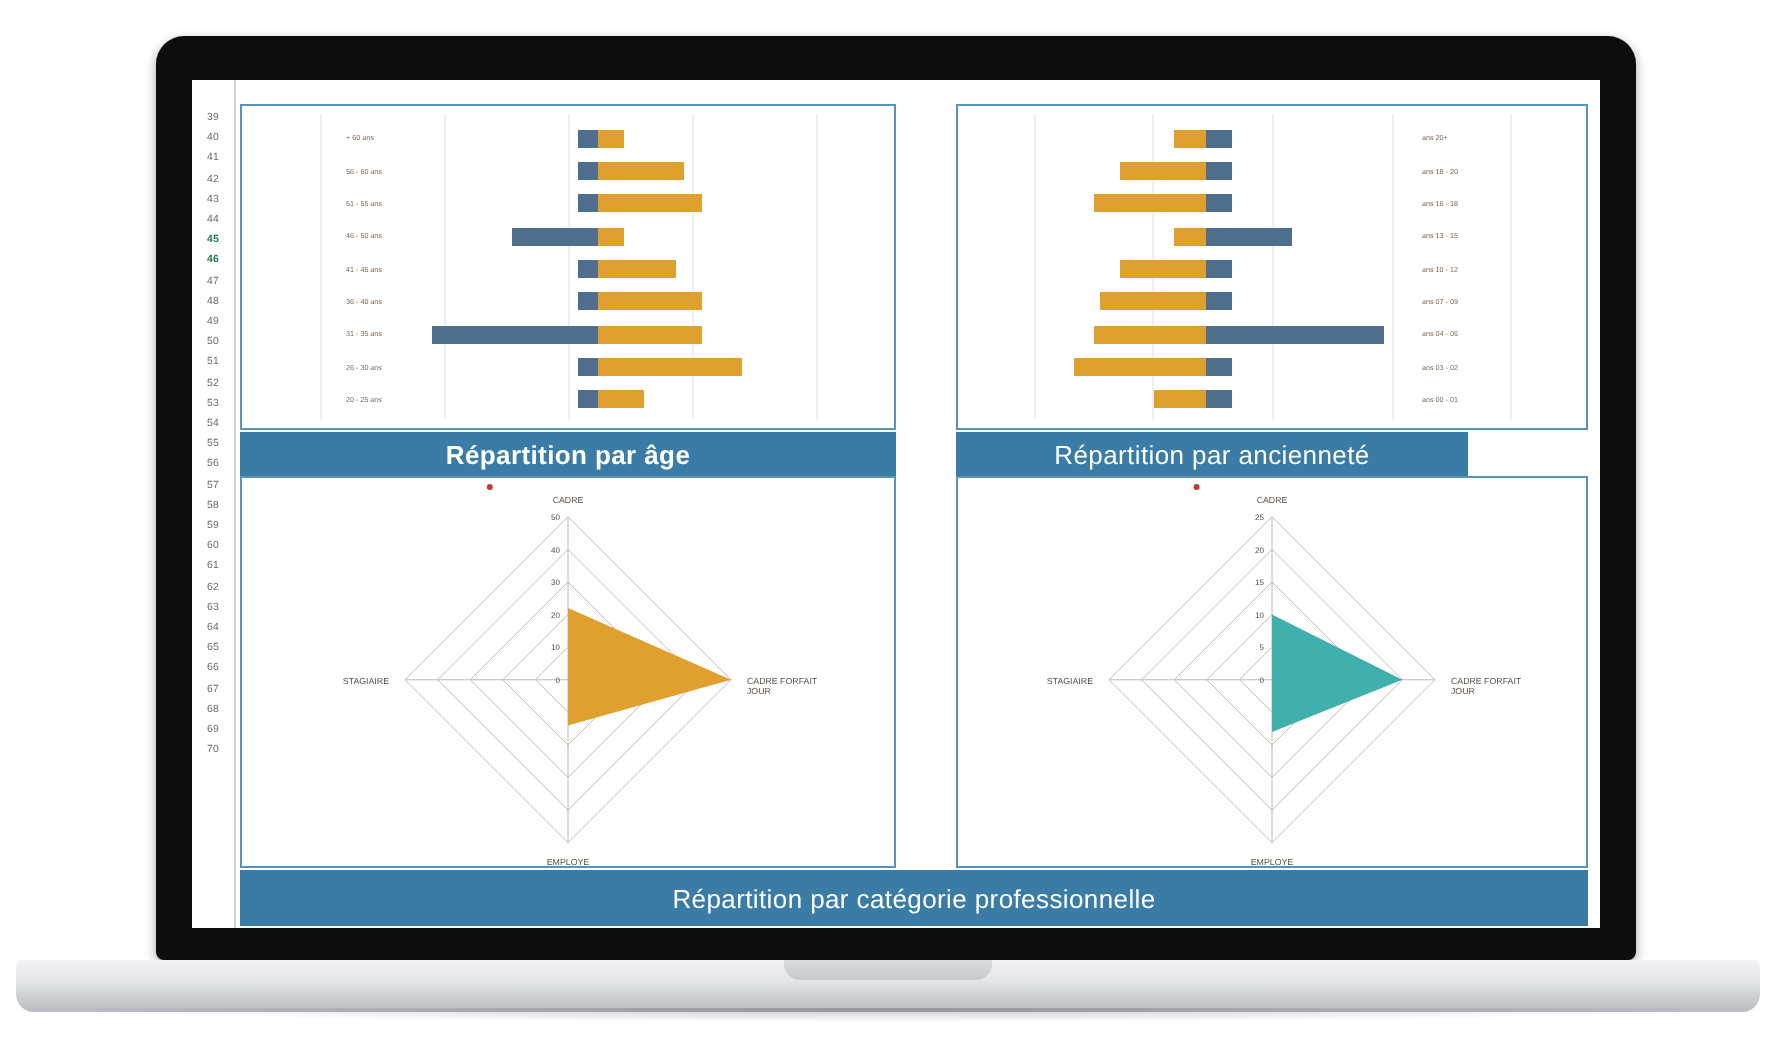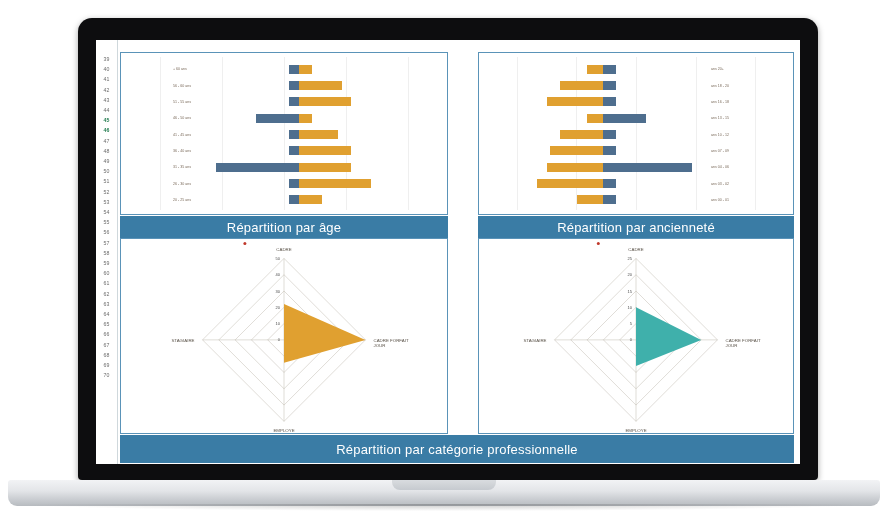--- a/index.html
+++ b/index.html
@@ -58,22 +58,22 @@
   .panel.tl{left:0;top:0;width:328px;height:163px;}
   .panel.tr{left:358px;top:0;width:316px;height:163px;}
   .panel.bl{left:0;top:186px;width:328px;height:196px;}
   .panel.br{left:358px;top:186px;width:316px;height:196px;}
 
   .caption{
     position:absolute;background:#3a7ca5;color:#ffffff;
     display:flex;align-items:center;justify-content:center;
     font-size:13px;letter-spacing:.2px;box-sizing:border-box;
   }
-  .caption.c1{left:0;top:164px;width:328px;height:22px;}
-  .caption.c2{left:358px;top:164px;width:316px;height:22px;}
+  .caption.c1{left:0;top:164px;width:328px;height:22px;font-weight:bold;}
+  .caption.c2{left:358px;top:164px;width:256px;height:22px;}
   .caption.c3{left:0;top:383px;width:674px;height:28px;}
 
   
   .barchart{position:absolute;inset:0;}
   .bcgrid{position:absolute;top:4px;bottom:4px;width:1px;background:#efefef;}
   .brow{position:absolute;height:9px;}
   .bseg{position:absolute;height:100%;}
   .bneg{background:#4e6e8e;}
   .bpos{background:#e0a030;}
   .blabel{

